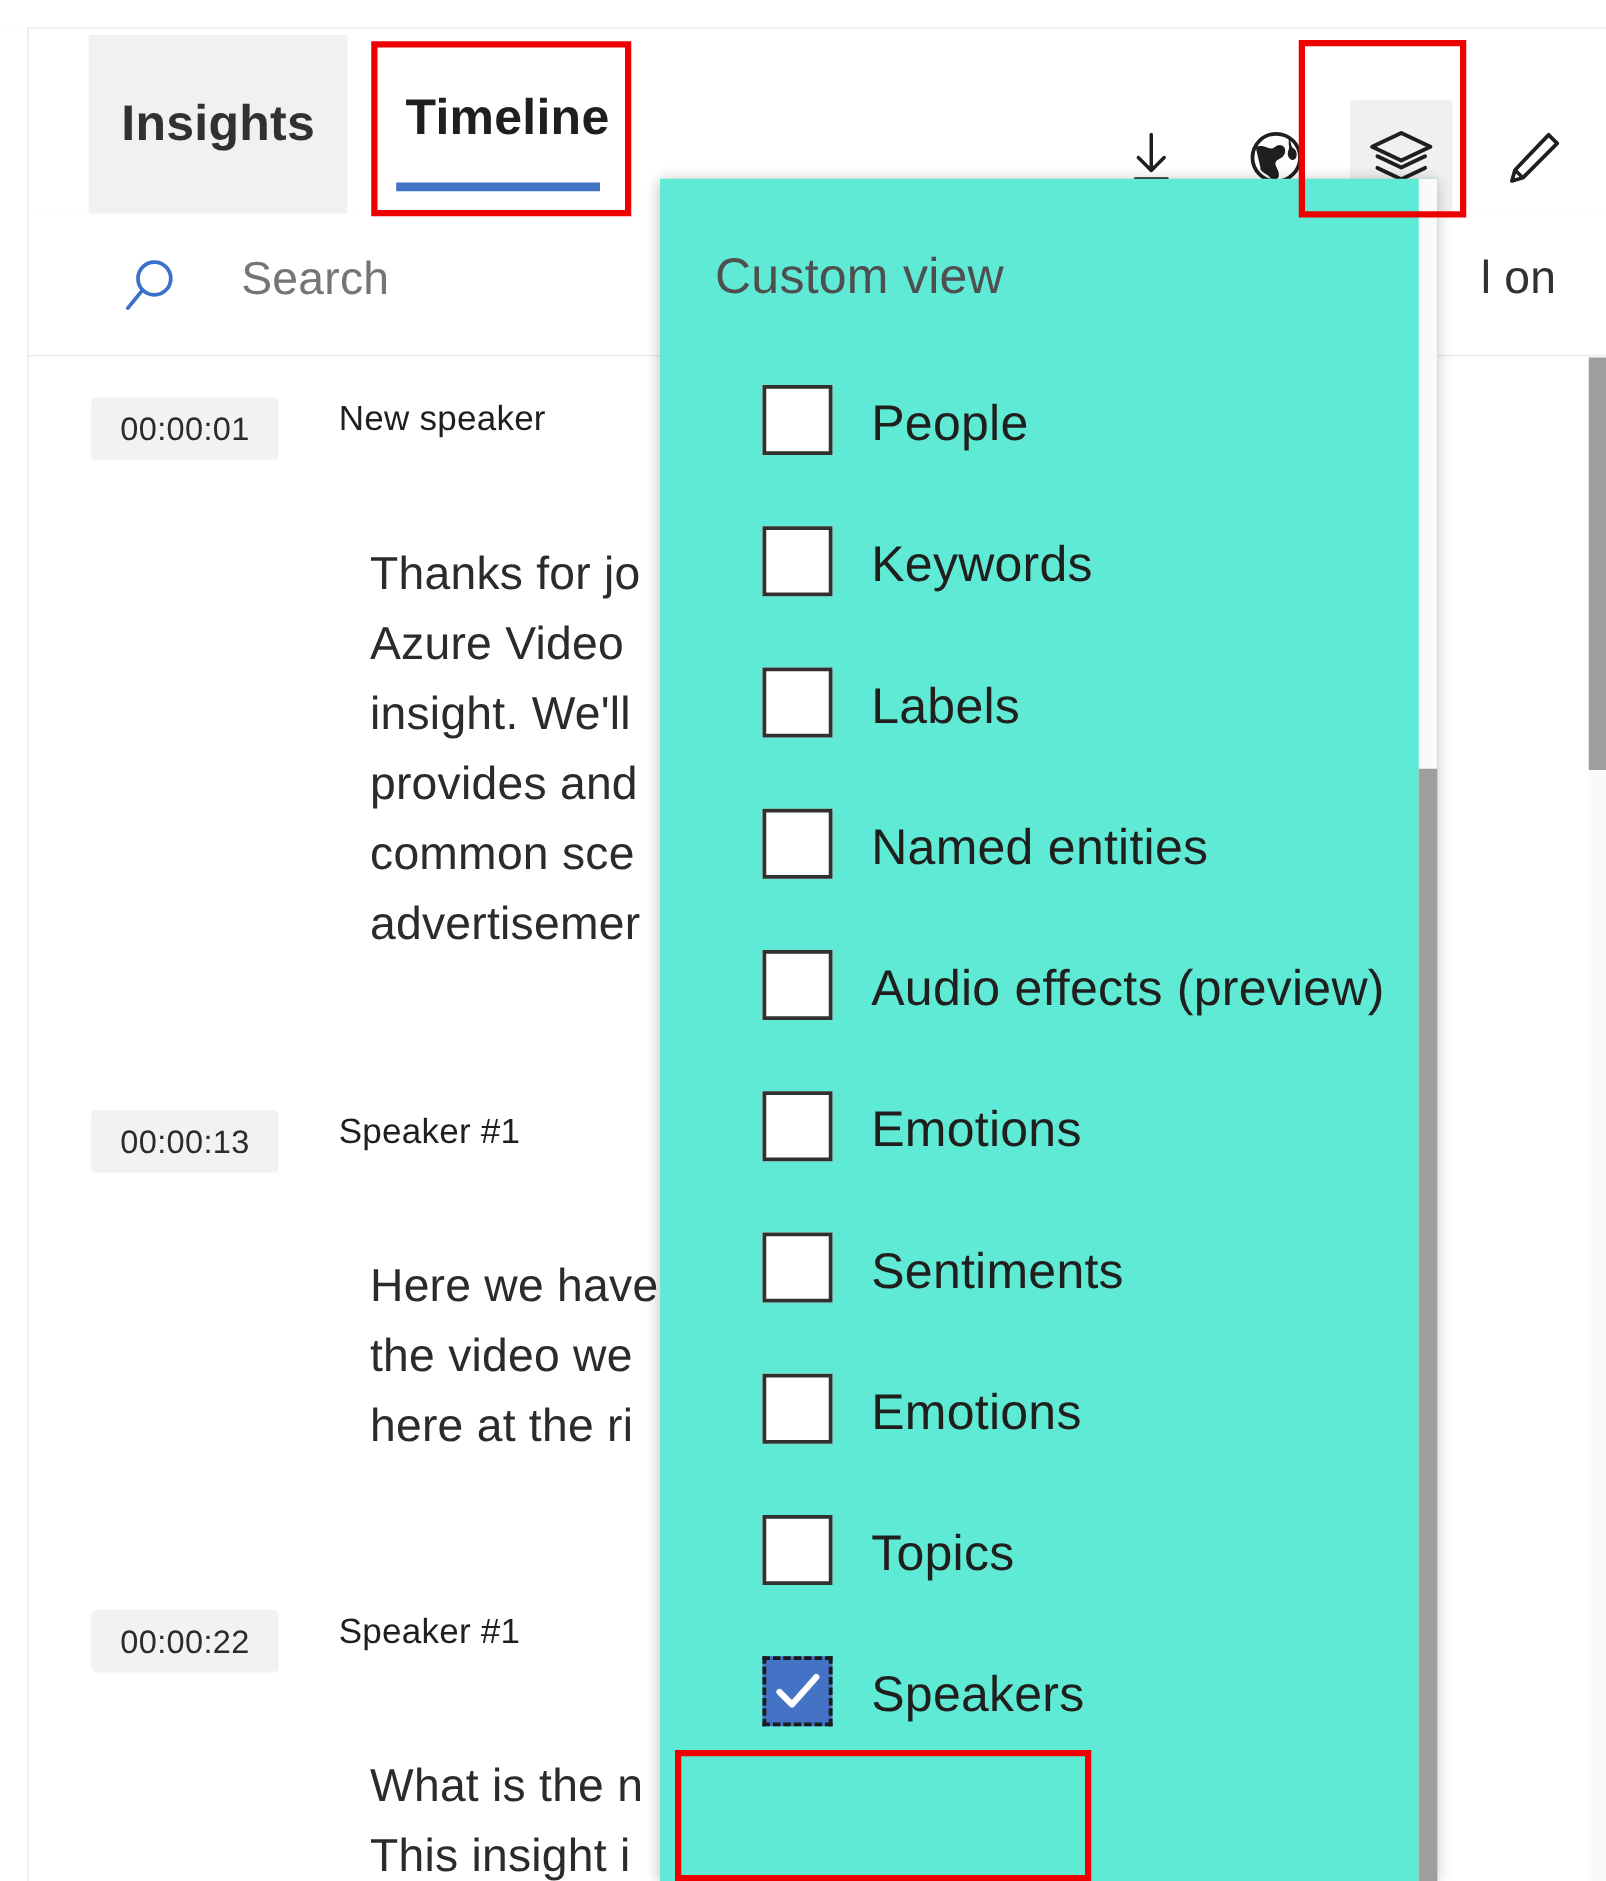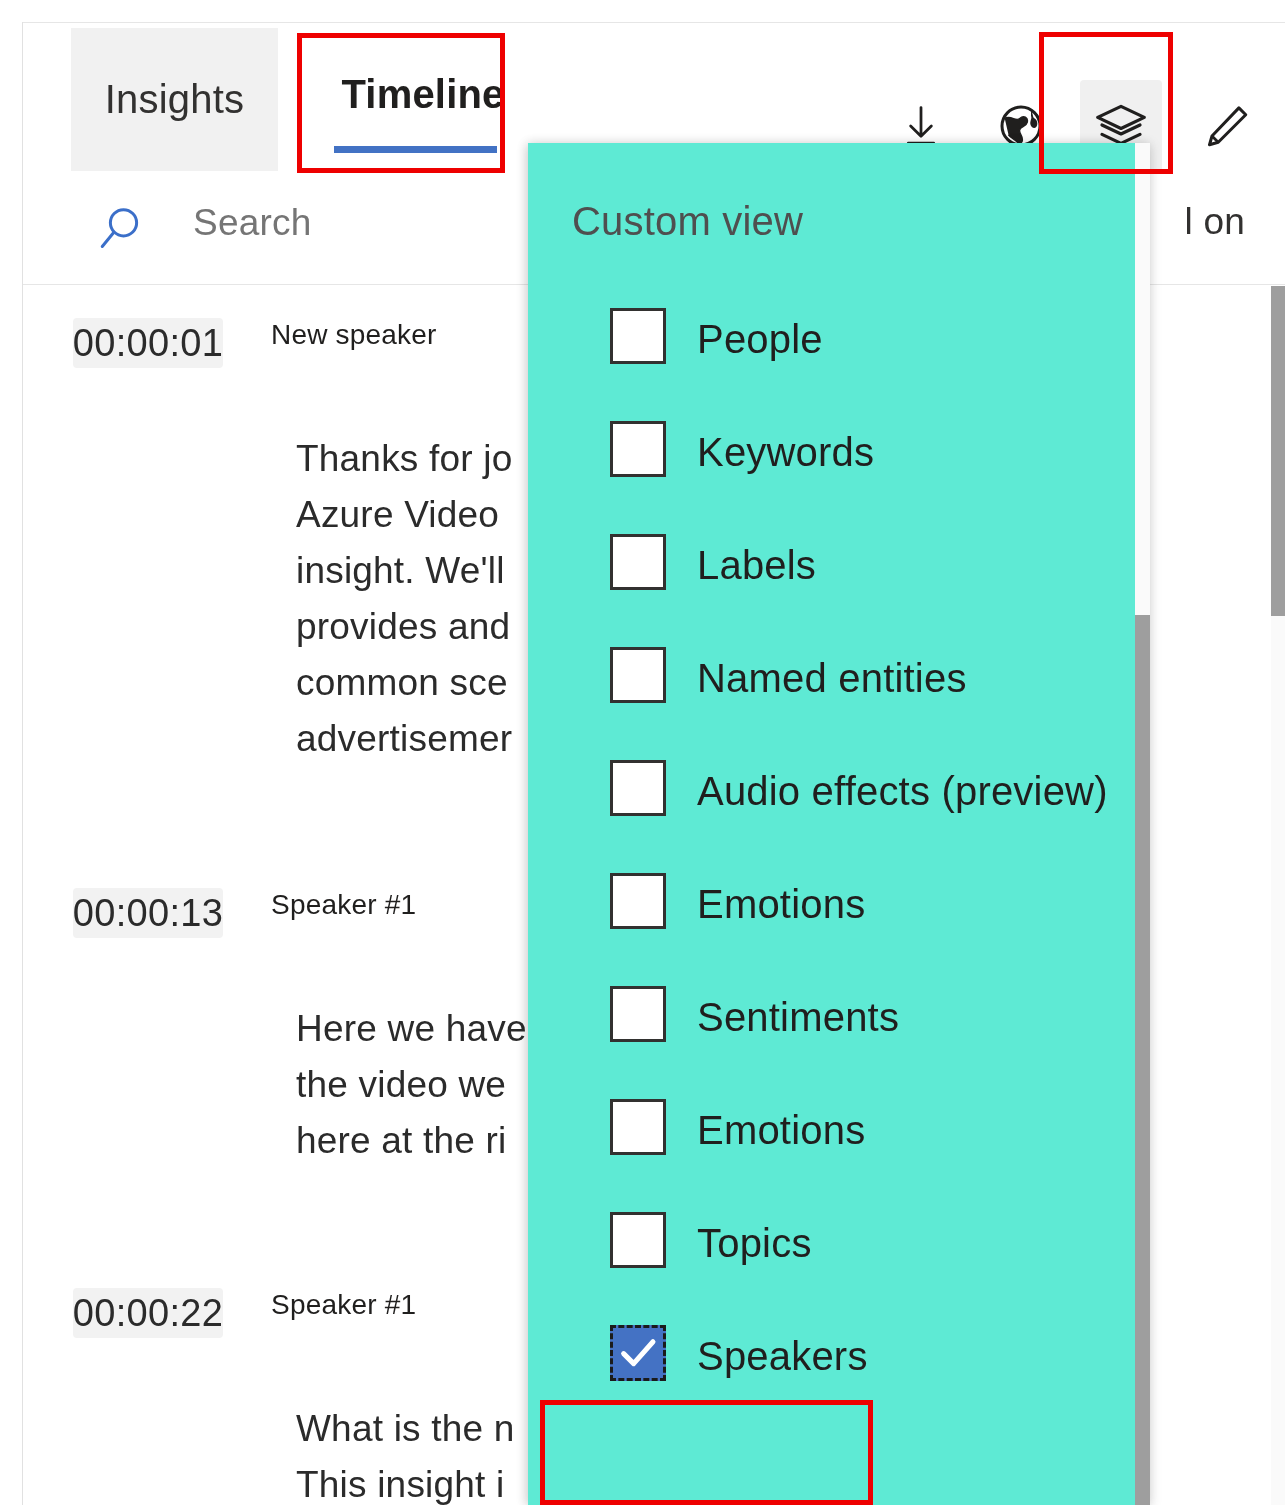--- a/index.html
+++ b/index.html
@@ -51,25 +51,25 @@
     cursor: pointer;
   }
   .tab-insights {
     left: 48px;
     width: 207px;
     background: #f1f1f1;
   }
   .tab-insights .tab-label {
     font-size: 40px;
     color: #323130;
-    font-weight: 400;
+    font-weight: 700;
     letter-spacing: 0.2px;
   }
   .tab-timeline {
-    left: 282px;
+    left: 265px;
     width: 222px;
     background: #ffffff;
     padding-left: 14px;
   }
   .tab-timeline .tab-label {
     font-size: 40px;
     color: #201f1e;
     font-weight: 700;
     letter-spacing: 0.2px;
     margin-bottom: 10px;
@@ -139,21 +139,21 @@
   .time-badge {
     position: absolute;
     left: 50px;
     width: 150px;
     height: 50px;
     background: #f2f2f2;
     border-radius: 4px;
     display: flex;
     align-items: center;
     justify-content: center;
-    font-size: 38px;
+    font-size: 26px;
     color: #2b2b2b;
     letter-spacing: 0.3px;
   }
   .speaker-name {
     position: absolute;
     left: 248px;
     font-size: 28px;
     color: #201f1e;
     letter-spacing: 0.2px;
     white-space: nowrap;

